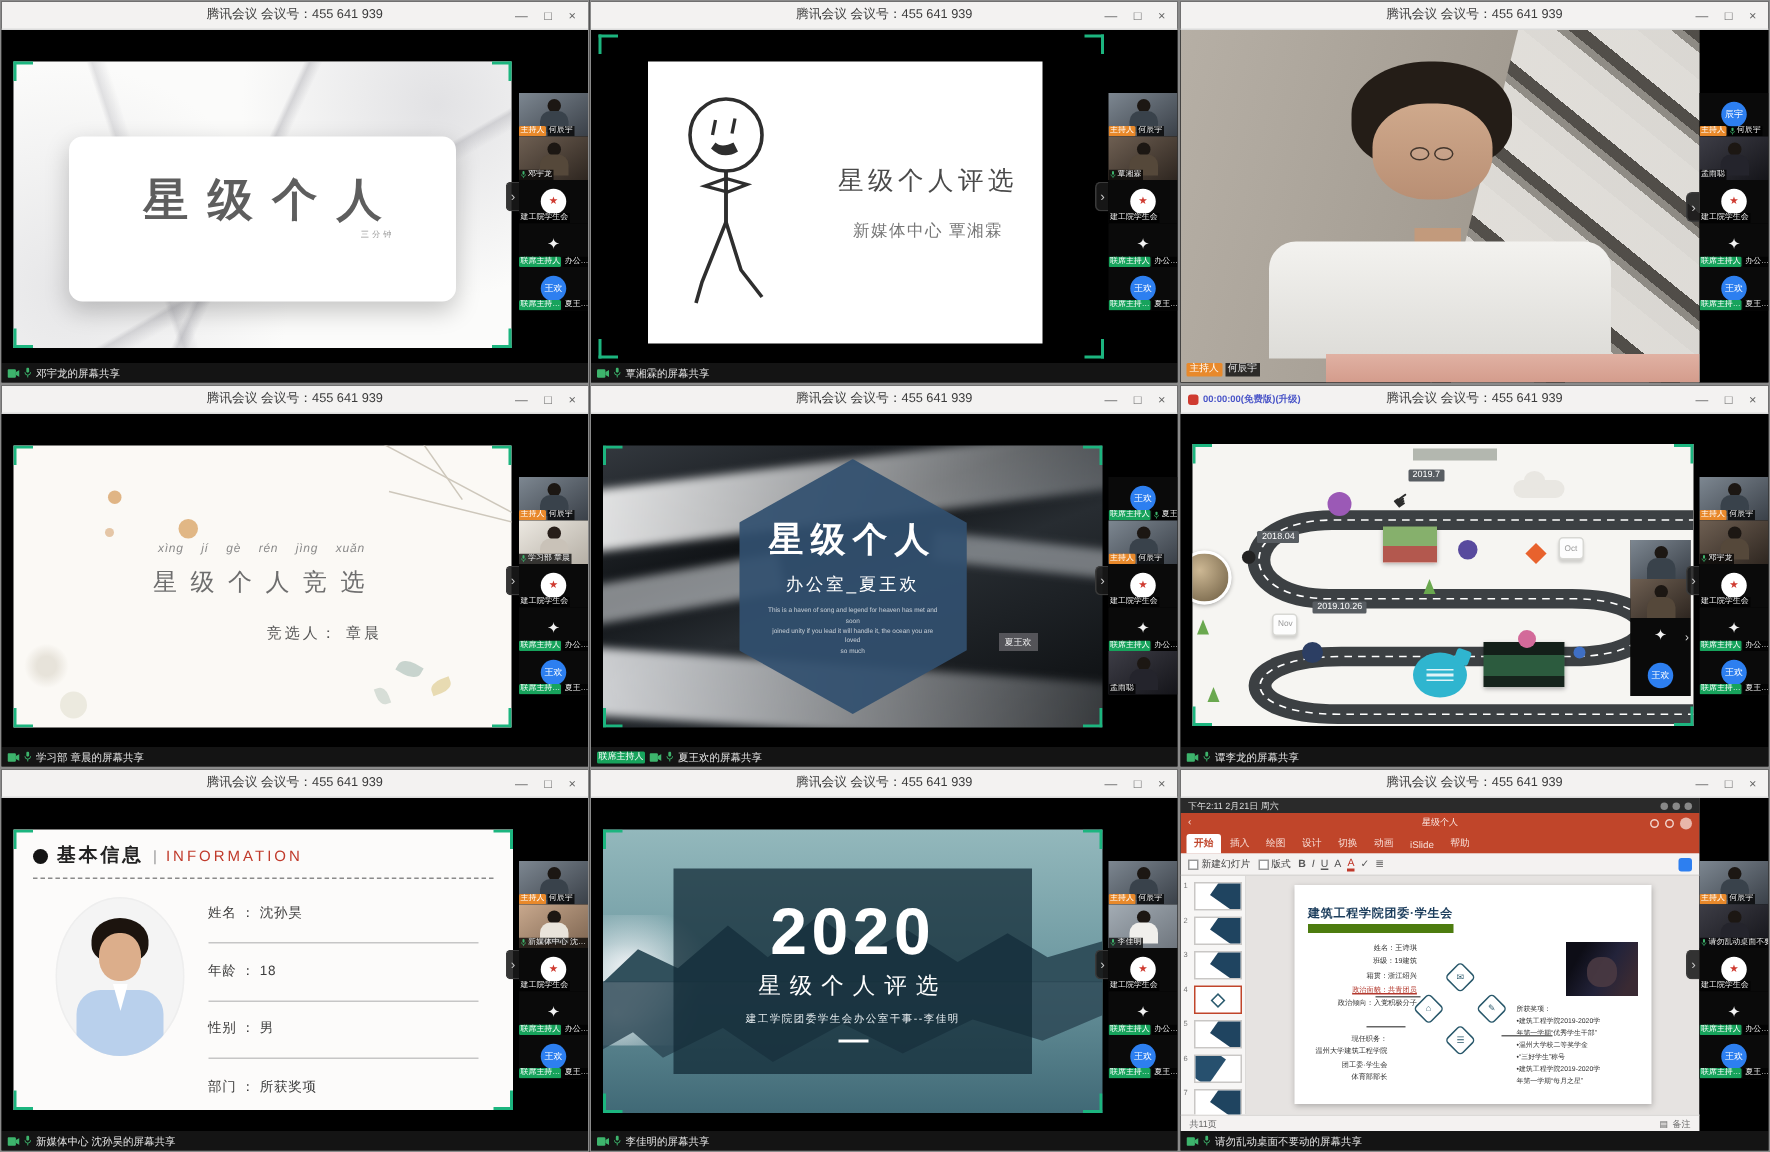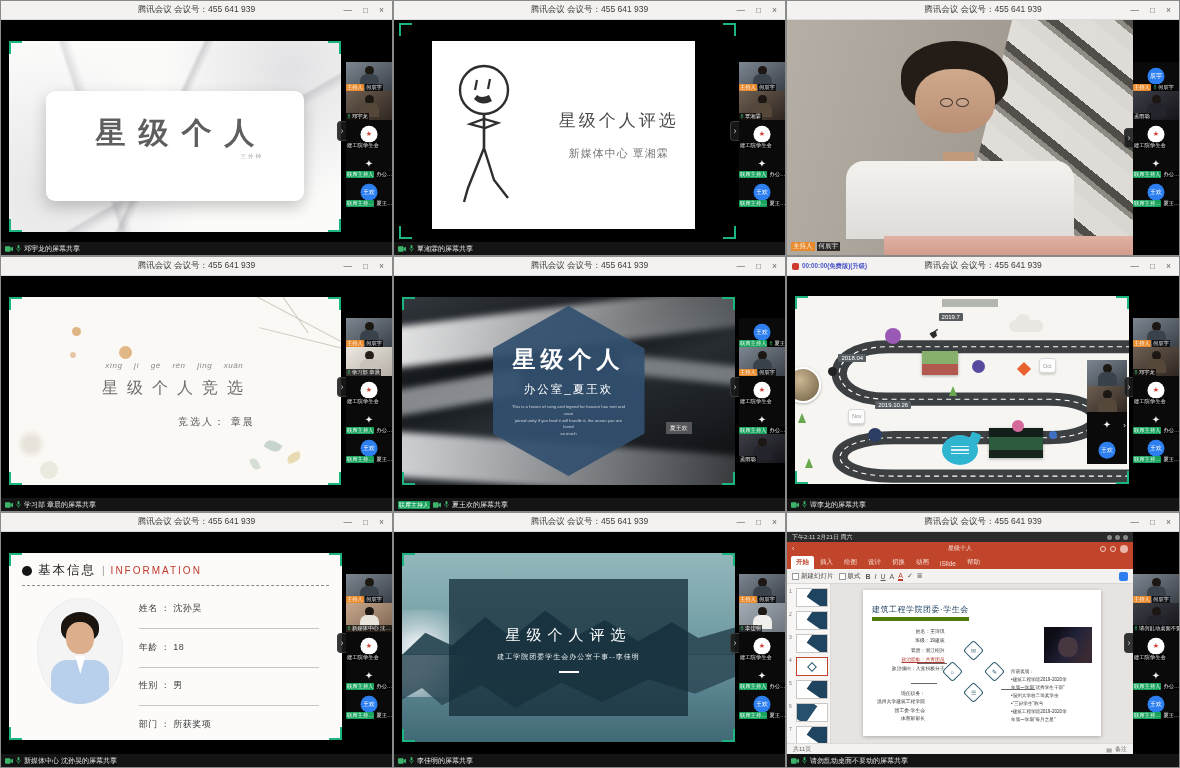--- a/index.html
+++ b/index.html
@@ -124,21 +124,21 @@
   .bub i{display:block;width:18px;height:1.5px;background:rgba(255,255,255,.85)}
   .hand{position:absolute;font-size:13px;color:#2b2b2b;transform:rotate(-35deg);z-index:5}
   .ttag{position:absolute;left:44%;top:1.5%;width:56px;height:8px;background:#a7aba3;opacity:.85;z-index:4}
   .epanel{position:absolute;right:2px;top:64px;width:40px;background:#000;display:flex;flex-direction:column;z-index:6}
   .epanel .tile{flex:0 0 26px;height:26px}
   .echev{position:absolute;right:1px;top:50%;transform:translateY(-50%);color:#ddd;font-size:8px;z-index:7}
   
   .s7{position:absolute;left:8px;right:4px;top:21px;bottom:14px;background:#fcfbfa;padding:9px 13px;overflow:hidden}
   .h7{display:flex;align-items:baseline;gap:6px}
   .h7 .bdot{width:10px;height:10px;border-radius:50%;background:#141414;align-self:center}
-  .h7 .ht{font-size:12.5px;font-weight:normal;color:#222;letter-spacing:2px}
+  .h7 .ht{font-size:12.5px;font-weight:bold;color:#222;letter-spacing:2px}
   .h7 .sep{color:#999;font-size:10px}
   .h7 .he{font-size:10px;color:#c03a2b;letter-spacing:2px}
   .dash7{border-bottom:1px dashed #8a8a8a;margin-top:6px}
   .b7{display:flex;margin-top:12px}
   .port{flex:0 0 38%;display:flex;justify-content:center}
   .oval{position:relative;width:86px;height:106px;border-radius:50%;background:#f4f4f4;overflow:hidden;box-shadow:inset 0 0 0 1px #eee}
   .oval .hr{position:absolute;left:24px;top:14px;width:38px;height:30px;border-radius:50% 50% 40% 40%;background:#1c140e}
   .oval .fc{position:absolute;left:29px;top:24px;width:28px;height:32px;border-radius:46%;background:#dcae8b}
   .oval .sh{position:absolute;left:14px;top:62px;width:58px;height:44px;border-radius:16px 16px 0 0;background:#b9d0ec}
   .oval .cl{position:absolute;left:38px;top:58px;width:10px;height:18px;background:#fff;clip-path:polygon(0 0,100% 0,50% 100%)}
@@ -180,21 +180,21 @@
   .thumb{display:flex;gap:2px;align-items:flex-start}
   .thumb .num{font-size:5px;color:#777;width:5px}
   .tpic{flex:1;height:19px;background:#fff;border:1px solid #c9c7c5;position:relative;overflow:hidden}
   .thumb.sel .tpic{border:1.5px solid #c0452a}
   .tpic:before{content:"";position:absolute;right:-6px;top:-6px;width:22px;height:22px;background:#1f4460;transform:rotate(35deg)}
   .thumb.sel .tpic:before{display:none}
   .tpic.t6:before{left:-6px;right:auto;background:#27506e}
   .tpic .dmini{position:absolute;left:50%;top:50%;transform:translate(-50%,-50%) rotate(45deg);width:7px;height:7px;border:1px solid #2a5a6e}
   .canvas{flex:1;position:relative;overflow:hidden}
   .slide9{position:absolute;left:50%;top:6px;transform:translateX(-50%);width:238px;height:146px;background:#fff;box-shadow:0 1px 4px rgba(0,0,0,.25);padding:8px 9px}
-  .t9{font-size:8px;font-weight:normal;color:#1c3d5c;letter-spacing:.5px;border-bottom:4px solid #4d7c0f;display:inline-block;padding-bottom:2px}
+  .t9{font-size:8px;font-weight:bold;color:#1c3d5c;letter-spacing:.5px;border-bottom:6px solid #4d7c0f;display:inline-block;padding-bottom:2px}
   .cols9{display:flex;margin-top:6px}
   .c9l{flex:0 0 33%;text-align:right;font-size:4.8px;color:#333;line-height:1.95}
   .c9l div:nth-child(4){color:#b3392e;text-decoration:underline}
   .duty9{margin-top:8px;font-size:4.8px;color:#333;line-height:1.8;text-align:right}
   .c9c{flex:0 0 27%;position:relative}
   .dcluster{position:absolute;left:50%;top:46%;transform:translate(-50%,-50%);width:58px;height:58px}
   .dmd{position:absolute;width:15px;height:15px;border:1.6px solid #29586b;border-radius:3px;transform:rotate(45deg);display:flex;align-items:center;justify-content:center}
   .dmd span{transform:rotate(-45deg);font-size:6px;color:#29586b}
   .aline{position:absolute;background:#666;height:1px}
   .c9r{flex:1;display:flex;flex-direction:column;align-items:flex-end}
@@ -872,20 +872,21 @@
       <div class="main">
         <div class="s8">
           <i class="cr a"></i>
             <i class="cr b"></i>
             <i class="cr c"></i>
             <i class="cr d"></i>
           <div class="snow"></div>
           <div class="m1"></div>
           <div class="m2"></div>
           <div class="ov8">
+            <div class="y8">2020</div>
             <div class="t8">星级个人评选</div>
             <div class="st8">建工学院团委学生会办公室干事--李佳明</div>
             <div class="d8"></div>
           </div>
         </div>
         <div class="chev">›</div>
       </div>
       <div class="sb">
           <div class="tile host">
             <span class="phead"></span>

